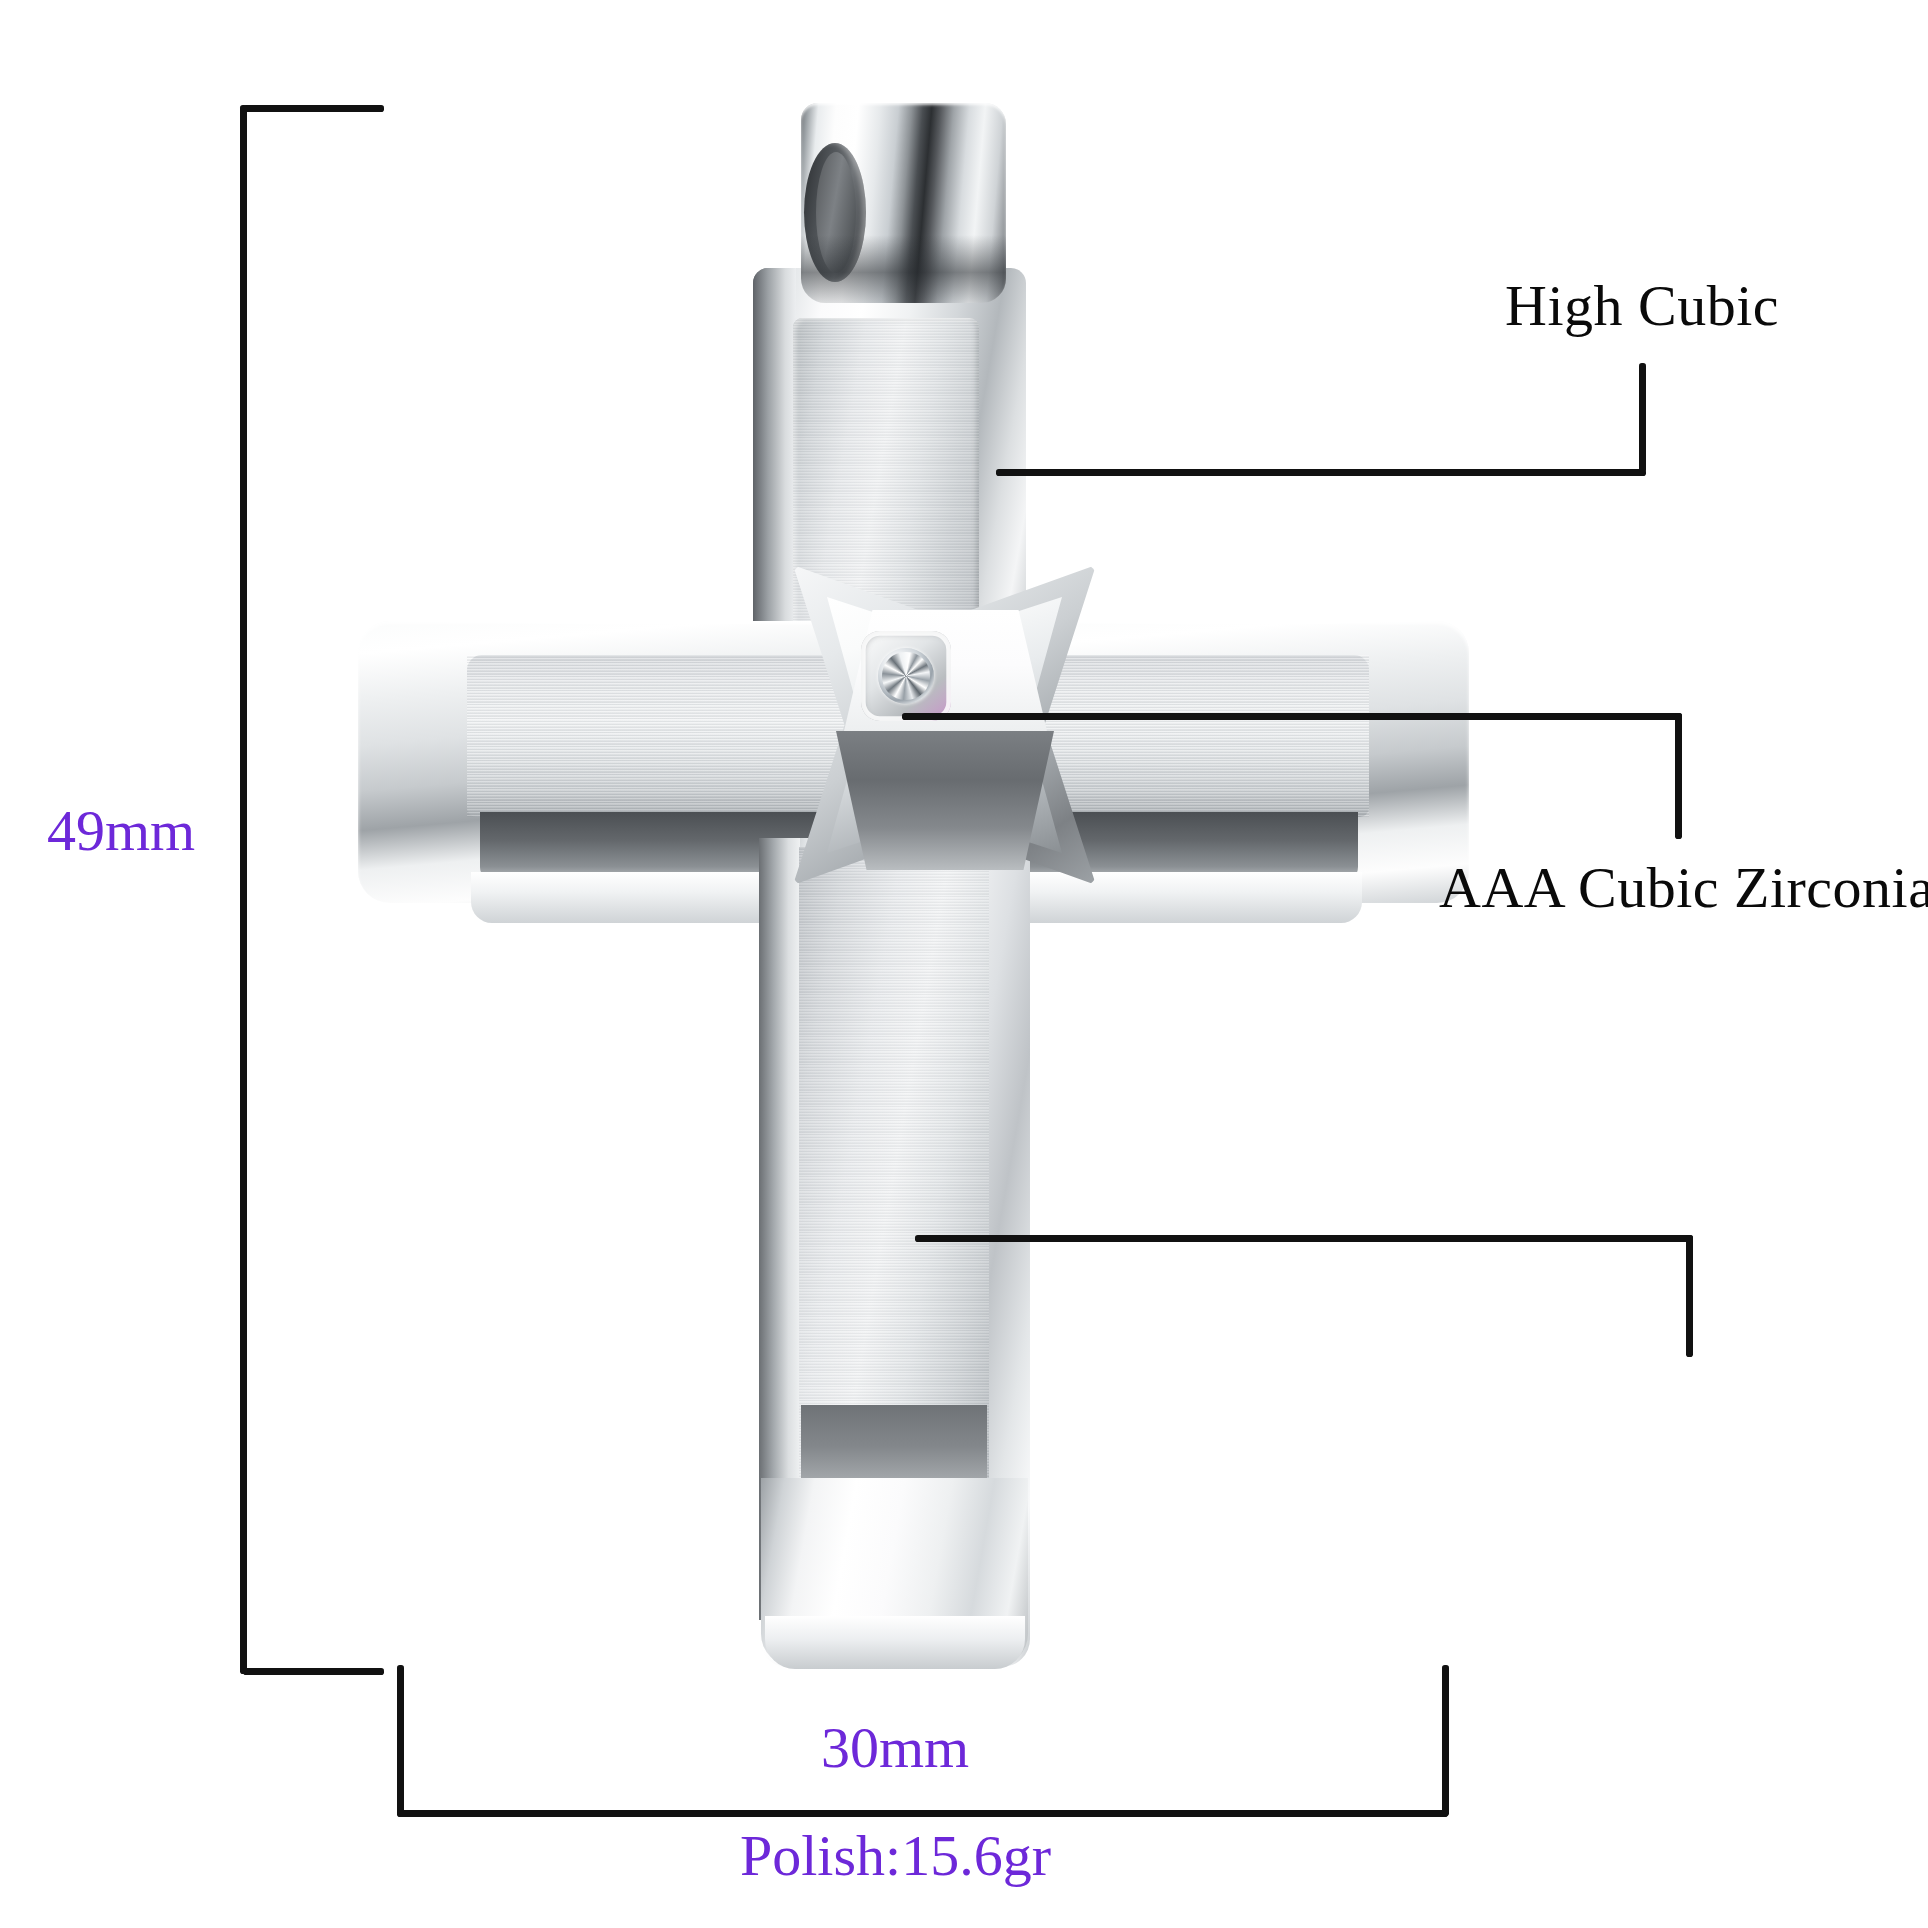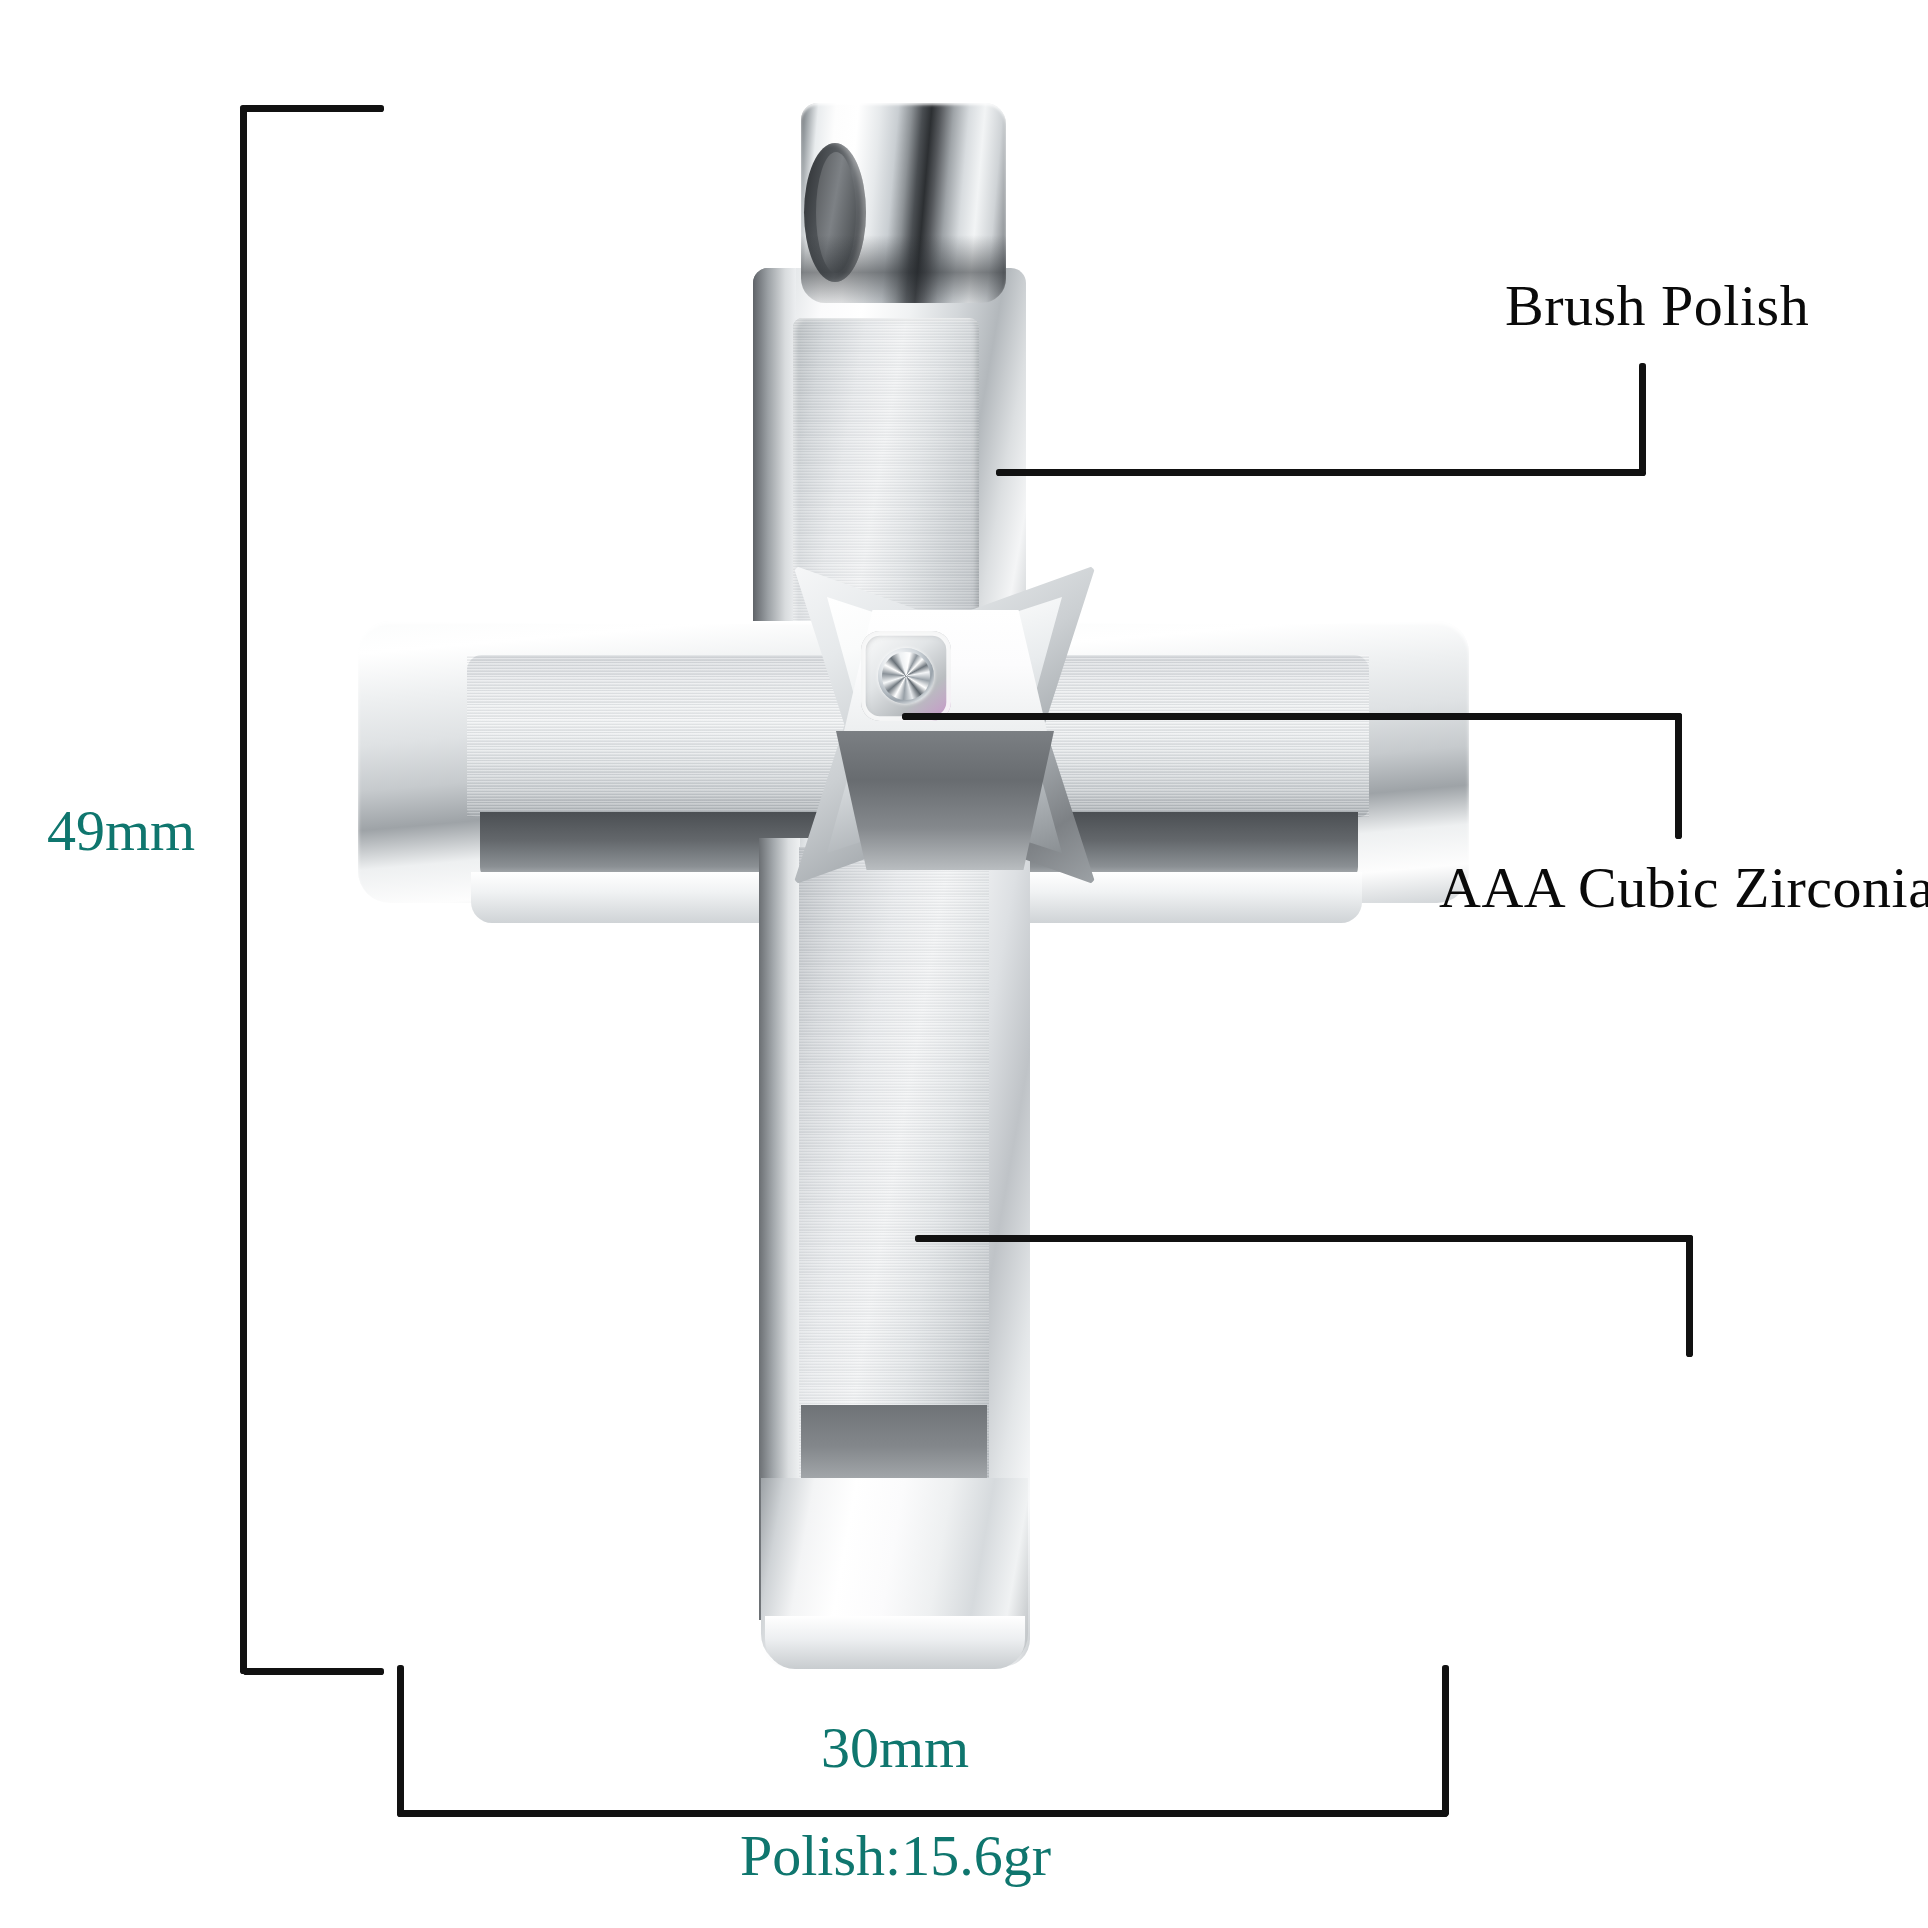--- a/index.html
+++ b/index.html
@@ -14,21 +14,21 @@
   
   .anno{
     position:absolute;white-space:nowrap;
     font-family:"Liberation Serif","DejaVu Serif",serif;
     font-size:58px;line-height:1;color:#0a0a0a;
     letter-spacing:0.5px;
   }
   .dim{
     position:absolute;white-space:nowrap;
     font-family:"Liberation Serif","DejaVu Serif",serif;
-    font-size:58px;line-height:1;color:#0f766e;
+    font-size:58px;line-height:1;color:#6d28d9;
   }
 
   
   .hline{position:absolute;background:#111;height:6.6px;border-radius:2.8px;}
   .vline{position:absolute;background:#111;width:6.6px;border-radius:2.8px;}
 
   
   #pendant{position:absolute;left:358px;top:94px;width:1111px;height:1601px;}
 
   
@@ -282,21 +282,21 @@
 
   <div class="vline" style="left:397px;top:1665px;height:151px;"></div>
   <div class="hline" style="left:397px;top:1810px;width:1051px;"></div>
   <div class="vline" style="left:1442px;top:1665px;height:151px;"></div>
   <div class="dim" style="left:821px;top:1719px;">30mm</div>
 
   <div class="dim" style="left:740px;top:1827px;">Polish:15.6gr</div>
 
   <div class="hline" style="left:996px;top:469px;width:650px;"></div>
   <div class="vline" style="left:1639px;top:363px;height:109px;"></div>
-  <div class="anno" style="left:1505px;top:277px;">Brush Polish</div>
+  <div class="anno" style="left:1505px;top:277px;">High Cubic</div>
 
   <div class="hline" style="left:902px;top:713px;width:780px;"></div>
   <div class="vline" style="left:1675px;top:713px;height:126px;"></div>
   <div class="anno" style="left:1439px;top:859px;">AAA Cubic Zirconia</div>
 
   <div class="hline" style="left:915px;top:1235px;width:778px;"></div>
   <div class="vline" style="left:1686px;top:1235px;height:122px;"></div>
 
 </div>
 

